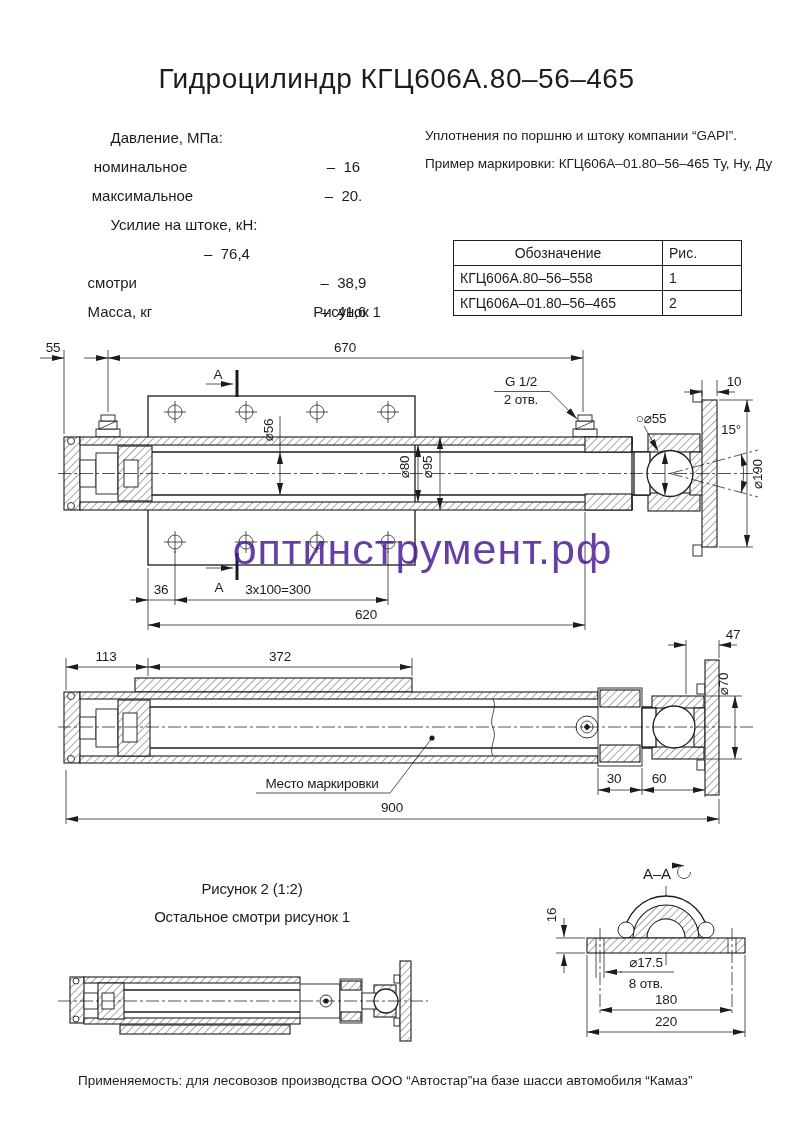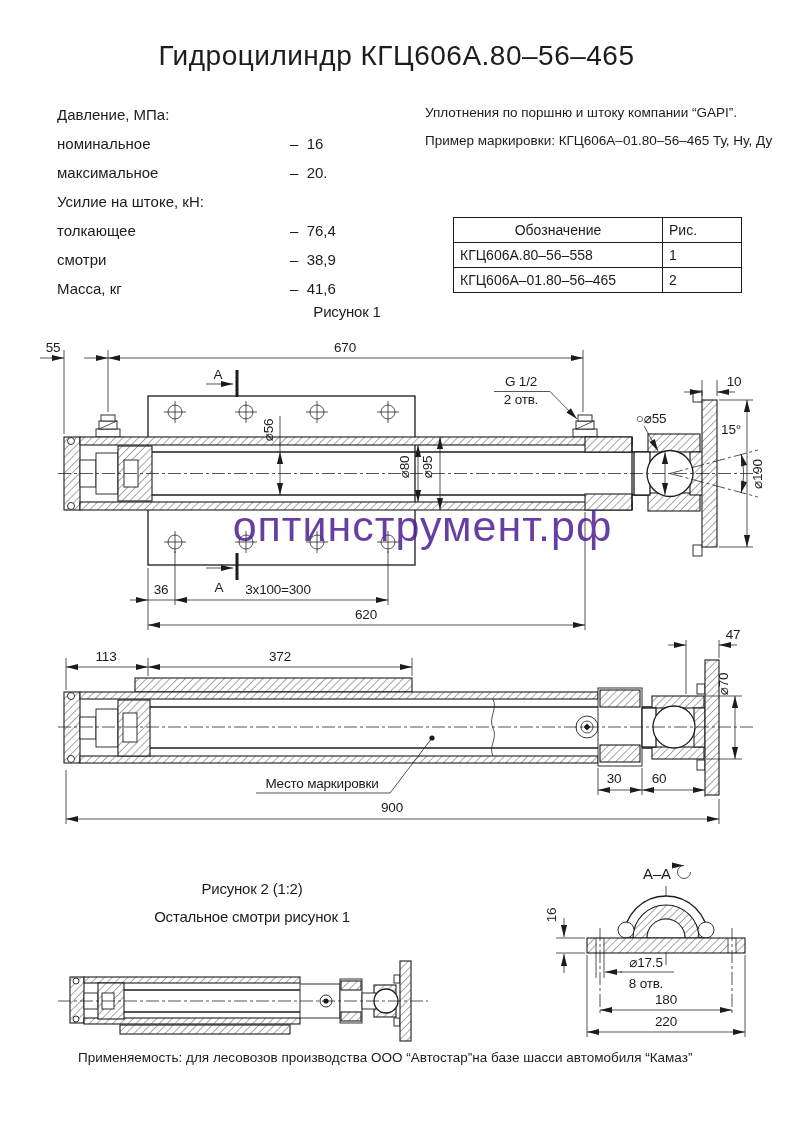--- a/index.html
+++ b/index.html
@@ -1,21 +1,21 @@
 <!DOCTYPE html>
 <html><head>
 <meta charset="utf-8">
 <style>
   html,body { margin:0; padding:0; background:#e8e8e8; }
   .page { position:relative; width:793px; height:1123px; background:#ffffff; margin:0 auto;
           font-family:"Liberation Sans", sans-serif; color:#1c1c1c; overflow:hidden; }
-  .abs { position:absolute; }
+  .abs { position:absolute;margin-top:23px; }
   .title { top:40px; left:0; width:793px; text-align:center; font-size:28px; letter-spacing:0.5px; }
   .specs { top:106px; left:57px; width:340px; }
-  .specs .row { display:flex; height:29px; font-size:15px; align-items:flex-start; }
+  .specs .row { display:flex; height:29px; font-size:15px; align-items:flex-start;justify-content:center; }
   .specs .lab { width:233px; }
   .specs .val { white-space:pre; }
   .notes { top:99px; left:425px; width:360px; font-size:13.5px; line-height:28px; }
   table.tbl { border-collapse:collapse; font-size:14px; }
   .tbl td, .tbl th { border:1.5px solid #1c1c1c; height:24px; font-weight:normal; padding:0 6px; }
   .tbl .c1 { width:196px; }
   .tbl .c2 { width:66px; text-align:left; }
   .tbl td.c1 { text-align:left; }
   .tbl th.c1 { text-align:center; }
   .tblwrap { top:217px; left:430px;padding-left:23px; }
@@ -52,21 +52,20 @@
       </div>
     <div class="row">
         <span class="lab">максимальное</span>
         <span class="val">–  20.</span>
       </div>
     <div class="row">
         <span class="lab">Усилие на штоке, кН:</span>
         <span class="val"></span>
       </div>
     <div class="row">
-        <span class="lab">толкающее</span>
         <span class="val">–  76,4</span>
       </div>
     <div class="row">
         <span class="lab">смотри</span>
         <span class="val">–  38,9</span>
       </div>
     <div class="row">
         <span class="lab">Масса, кг</span>
         <span class="val">–  41,6</span>
       </div>

